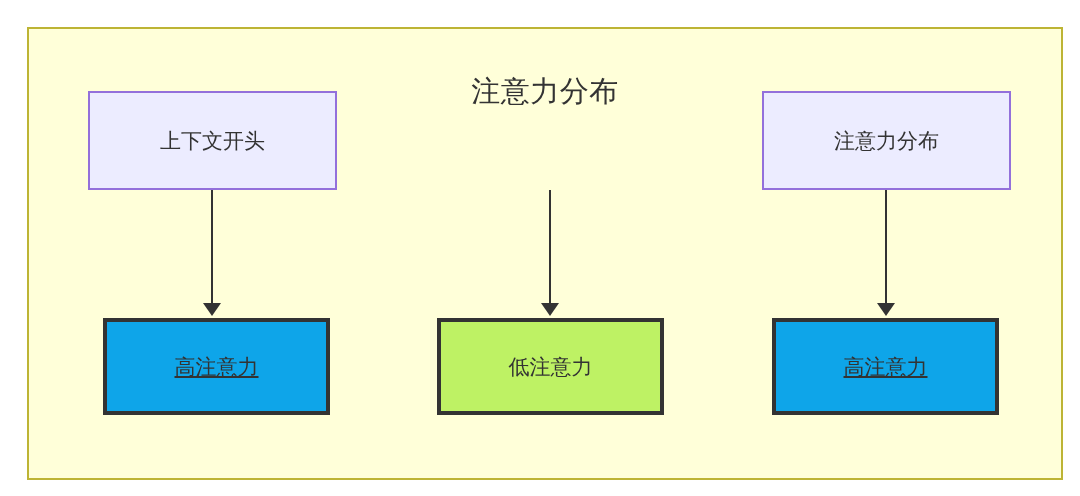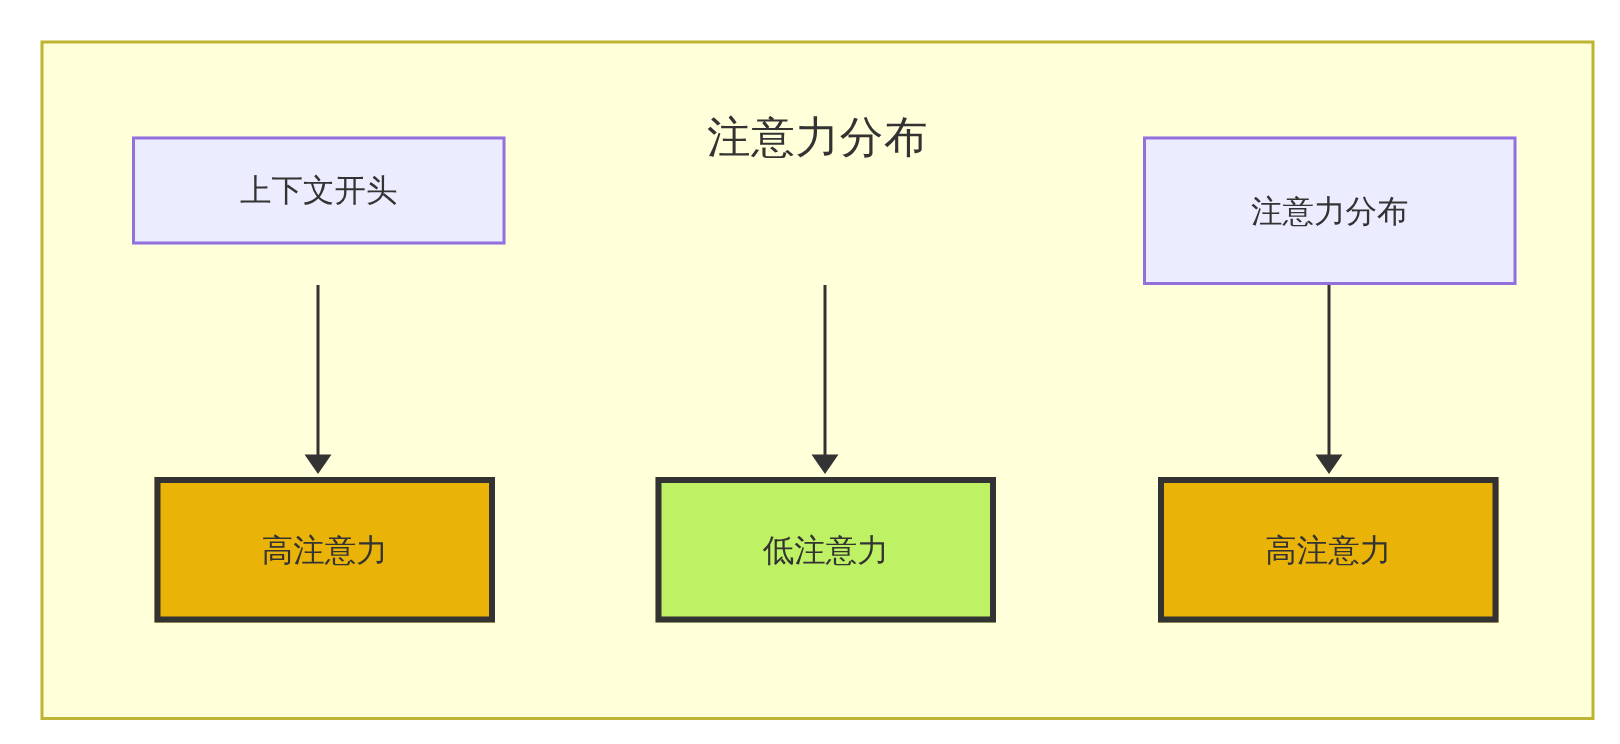--- a/index.html
+++ b/index.html
@@ -66,40 +66,40 @@
     box-sizing: border-box;
     border: 4px solid #333333;
     display: flex;
     align-items: center;
     justify-content: center;
     font-size: 21px;
     color: #333333;
     white-space: nowrap;
   }
 
-  .fill-high { background: #eab308; }
+  .fill-high { background: #0ea5e9; text-decoration: underline; }
   .fill-low  { background: #bef264; }
 
   
   .edge-line {
     position: absolute;
     width: 0;
     border-left: 2px solid #333333;
   }
   .edge-head {
     position: absolute;
     width: 0;
     height: 0;
     border-left: 9px solid transparent;
     border-right: 9px solid transparent;
     border-top: 13px solid #333333;
   }
 
   
-  .col1-top    { left: 88px;  top: 91px;  width: 249px; height: 72px; font-family: Liberation Mono, monospace; }
+  .col1-top    { left: 88px;  top: 91px;  width: 249px; height: 99px; font-family: Liberation Mono, monospace; }
   .col1-bottom { left: 103px; top: 318px; width: 227px; height: 97px; }
   .col1-line   { left: 211px; top: 190px; height: 116px; }
   .col1-head   { left: 203px; top: 303px; }
 
   
   .col2-top    { left: 425px; top: 91px;  width: 249px; height: 99px; }
   .col2-bottom { left: 437px; top: 318px; width: 227px; height: 97px; }
   .col2-line   { left: 549px; top: 190px; height: 116px; }
   .col2-head   { left: 541px; top: 303px; }
 

